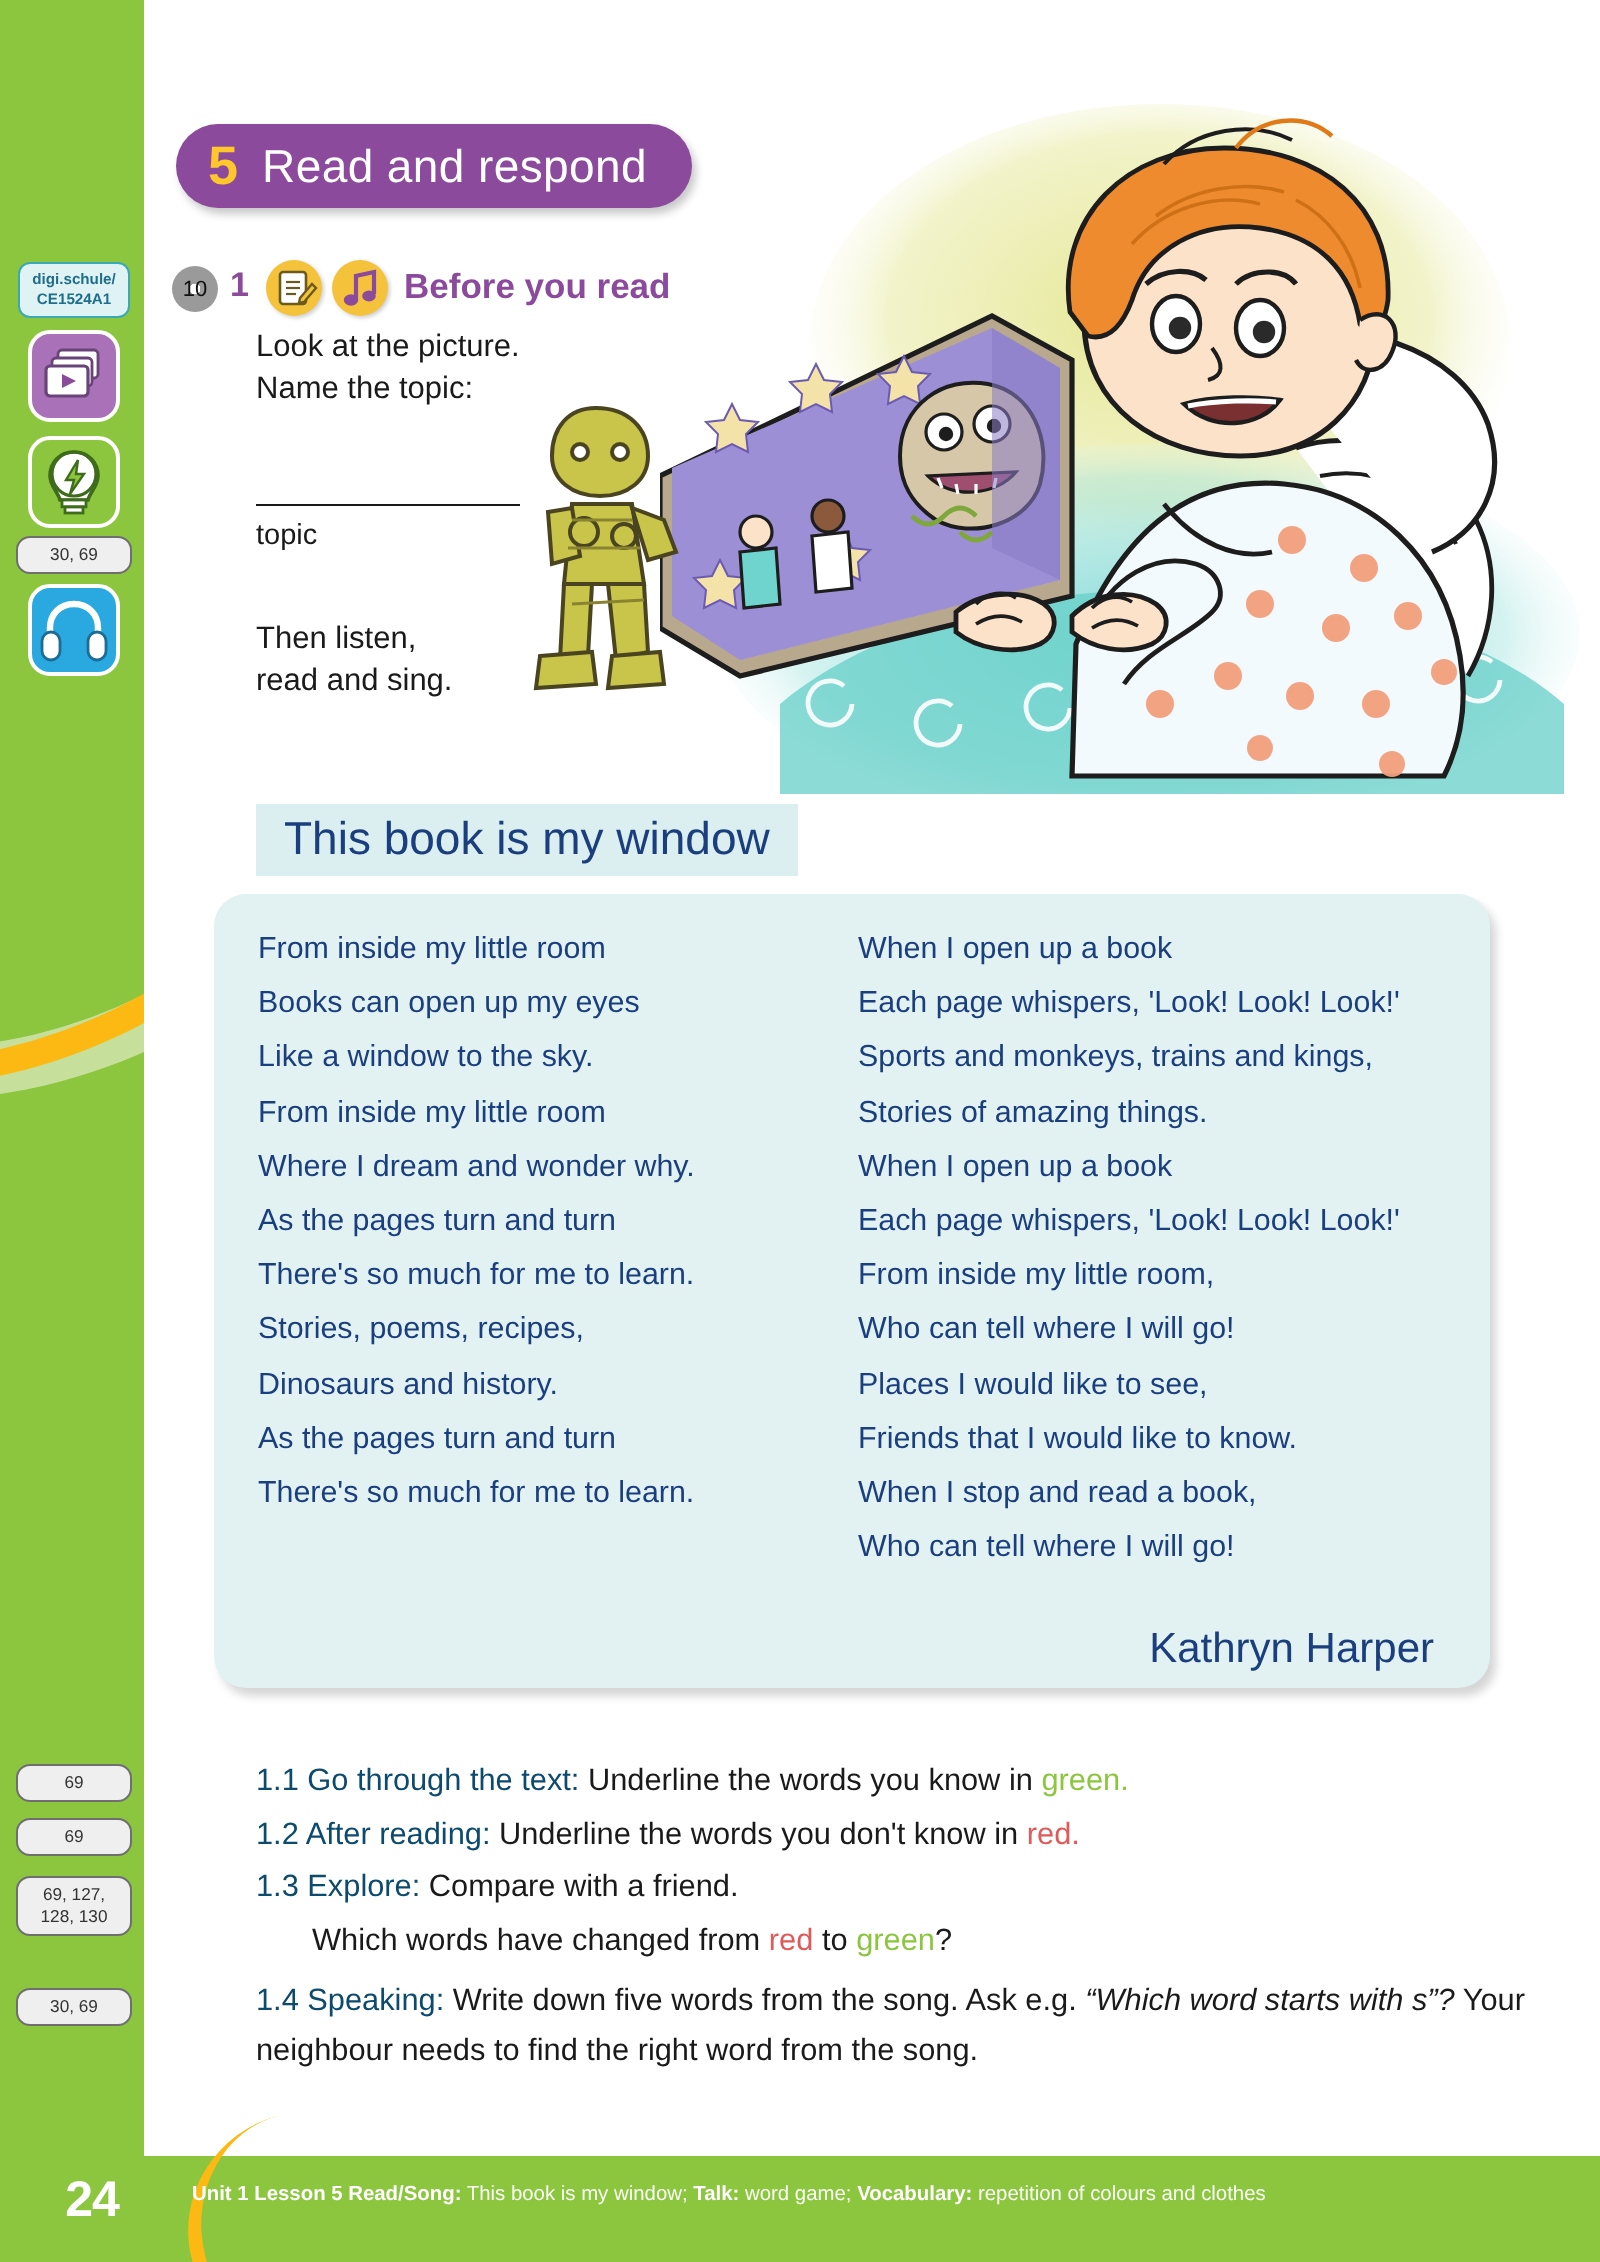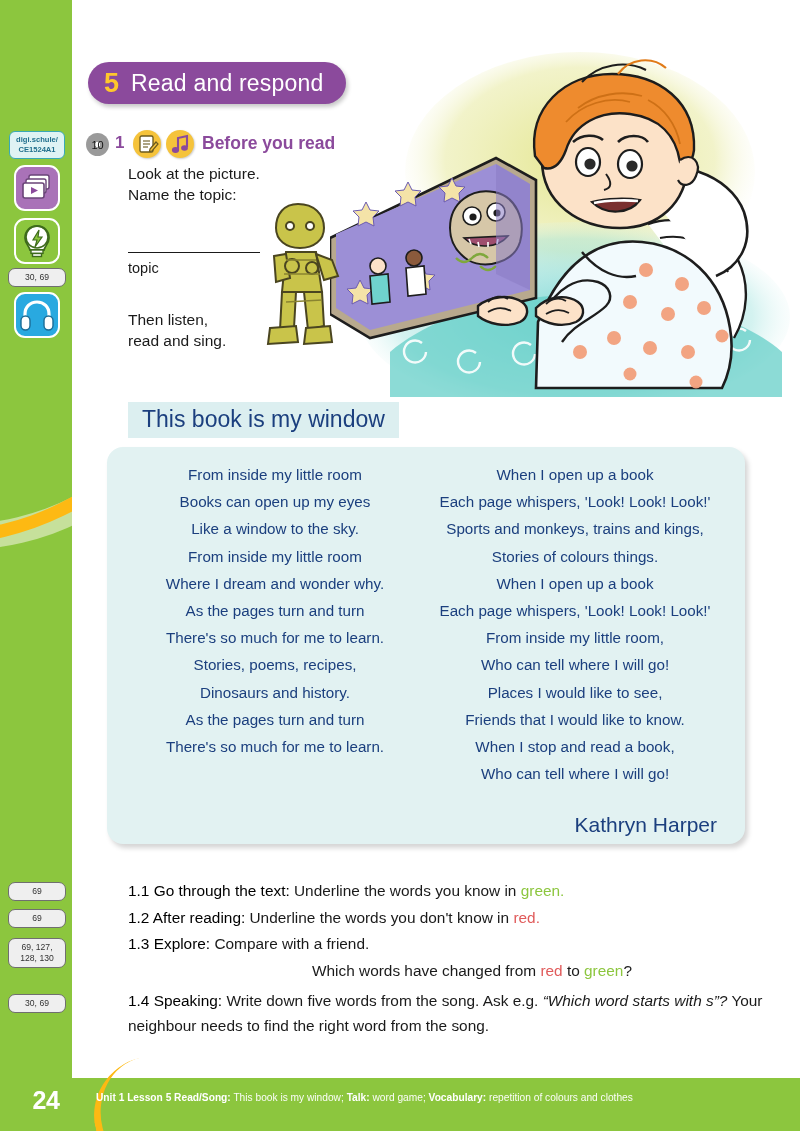--- a/index.html
+++ b/index.html
@@ -294,21 +294,20 @@
     background: #E2F2F2;
     border-radius: 16px;
     box-shadow: 3px 4px 5px rgba(0,0,0,0.17);
   }
   .poem-cols {
     position: absolute;
     left: 22px;
     top: 14px;
     width: 600px;
     display: flex;
-    text-align: center;
   }
   .poem-col { width: 292px; }
   .poem-col.right { margin-left: 8px; }
   .stanza {
     color: #1B3F7E;
     font-size: 15.2px;
     line-height: 27.2px;
     white-space: nowrap;
   }
   .stanza + .stanza { }
@@ -326,24 +325,24 @@
     left: 128px;
     top: 878px;
     width: 660px;
   }
   .task {
     font-size: 15.4px;
     line-height: 26.5px;
     color: #1A1A1A;
   }
   .task .lbl {
-    color: #000000;
+    color: #0c4a6e;
     font-weight: normal;
   }
-  .task .indent { display: block; padding-left: 28px; text-align: center; }
+  .task .indent { display: block; padding-left: 28px; }
   .w-green { color: #8CC63E; }
   .w-red { color: #E05A5A; }
   .task .ital { font-style: italic; }
   .task-4 { margin-top: 4px; line-height: 25px; }
 
   
   .glyph { display: block; }
 </style>
 </head>
 <body>
@@ -570,21 +569,21 @@
           <div>Dinosaurs and history.</div>
           <div>As the pages turn and turn</div>
           <div>There's so much for me to learn.</div>
         </div>
       </div>
       <div class="poem-col right">
         <div class="stanza">
           <div>When I open up a book</div>
           <div>Each page whispers, 'Look! Look! Look!'</div>
           <div>Sports and monkeys, trains and kings,</div>
-          <div>Stories of colours things.</div>
+          <div>Stories of amazing things.</div>
           <div>When I open up a book</div>
           <div>Each page whispers, 'Look! Look! Look!'</div>
         </div>
         <div class="stanza">
           <div>From inside my little room,</div>
           <div>Who can tell where I will go!</div>
           <div>Places I would like to see,</div>
           <div>Friends that I would like to know.</div>
           <div>When I stop and read a book,</div>
           <div>Who can tell where I will go!</div>

